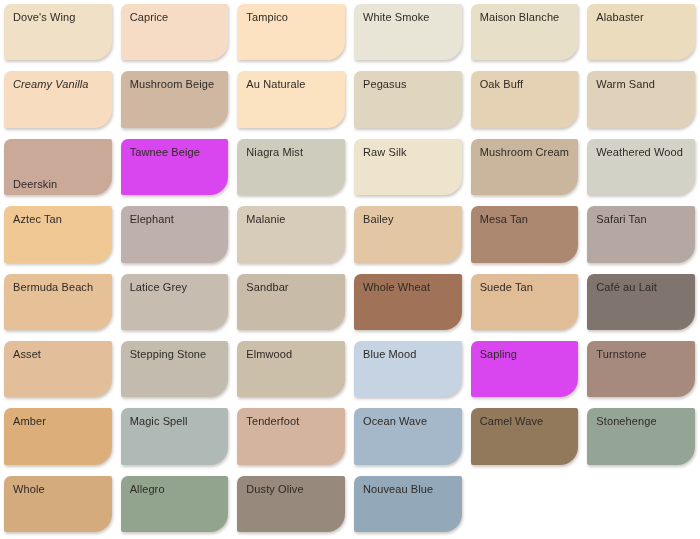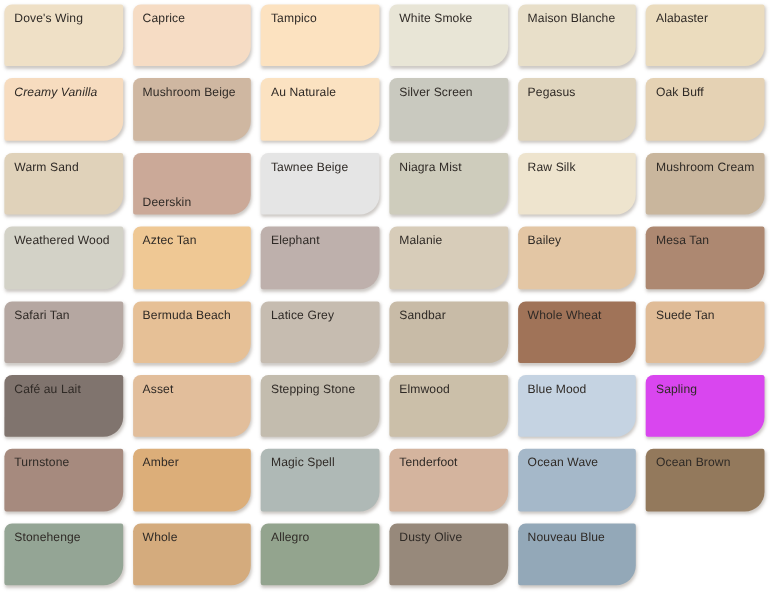--- a/index.html
+++ b/index.html
@@ -92,46 +92,41 @@
       <div class="swatch" style="background: rgb(207, 183, 161);">
         <span class="swatch-label" style="color: rgb(47, 42, 38);">Mushroom Beige</span>
       </div>
     </div>
     <div class="swatch-cell">
       <div class="swatch" style="background: rgb(251, 226, 193);">
         <span class="swatch-label" style="color: rgb(47, 42, 38);">Au Naturale</span>
       </div>
     </div>
     <div class="swatch-cell">
-      <div class="swatch" style="background: rgb(201, 201, 191);">
-        <span class="swatch-label" style="color: rgb(47, 42, 38);">Silver Screen</span>
-      </div>
-    </div>
-    <div class="swatch-cell">
       <div class="swatch" style="background: rgb(224, 213, 190);">
         <span class="swatch-label" style="color: rgb(47, 42, 38);">Pegasus</span>
       </div>
     </div>
     <div class="swatch-cell">
       <div class="swatch" style="background: rgb(229, 210, 180);">
         <span class="swatch-label" style="color: rgb(47, 42, 38);">Oak Buff</span>
       </div>
     </div>
     <div class="swatch-cell">
       <div class="swatch" style="background: rgb(224, 210, 186);">
         <span class="swatch-label" style="color: rgb(47, 42, 38);">Warm Sand</span>
       </div>
     </div>
     <div class="swatch-cell">
       <div class="swatch" style="background: rgb(203, 169, 152);">
         <span class="swatch-label" style="color: rgb(47, 42, 38); margin-top: 32px;">Deerskin</span>
       </div>
     </div>
     <div class="swatch-cell">
-      <div class="swatch" style="background: #e5e5e5;">
+      <div class="swatch" style="background: #d946ef;">
         <span class="swatch-label" style="color: rgb(47, 42, 38);">Tawnee Beige</span>
       </div>
     </div>
     <div class="swatch-cell">
       <div class="swatch" style="background: rgb(206, 204, 188);">
         <span class="swatch-label" style="color: rgb(47, 42, 38);">Niagra Mist</span>
       </div>
     </div>
     <div class="swatch-cell">
       <div class="swatch" style="background: rgb(238, 228, 206);">
@@ -253,21 +248,21 @@
         <span class="swatch-label" style="color: rgb(47, 42, 38);">Tenderfoot</span>
       </div>
     </div>
     <div class="swatch-cell">
       <div class="swatch" style="background: rgb(165, 184, 201);">
         <span class="swatch-label" style="color: rgb(47, 42, 38);">Ocean Wave</span>
       </div>
     </div>
     <div class="swatch-cell">
       <div class="swatch" style="background: rgb(147, 121, 92);">
-        <span class="swatch-label" style="color: rgb(47, 42, 38);">Ocean Brown</span>
+        <span class="swatch-label" style="color: rgb(47, 42, 38);">Camel Wave</span>
       </div>
     </div>
     <div class="swatch-cell">
       <div class="swatch" style="background: rgb(148, 165, 149);">
         <span class="swatch-label" style="color: rgb(47, 42, 38);">Stonehenge</span>
       </div>
     </div>
     <div class="swatch-cell">
       <div class="swatch" style="background: rgb(212, 171, 125);">
         <span class="swatch-label" style="color: rgb(47, 42, 38);">Whole</span>

